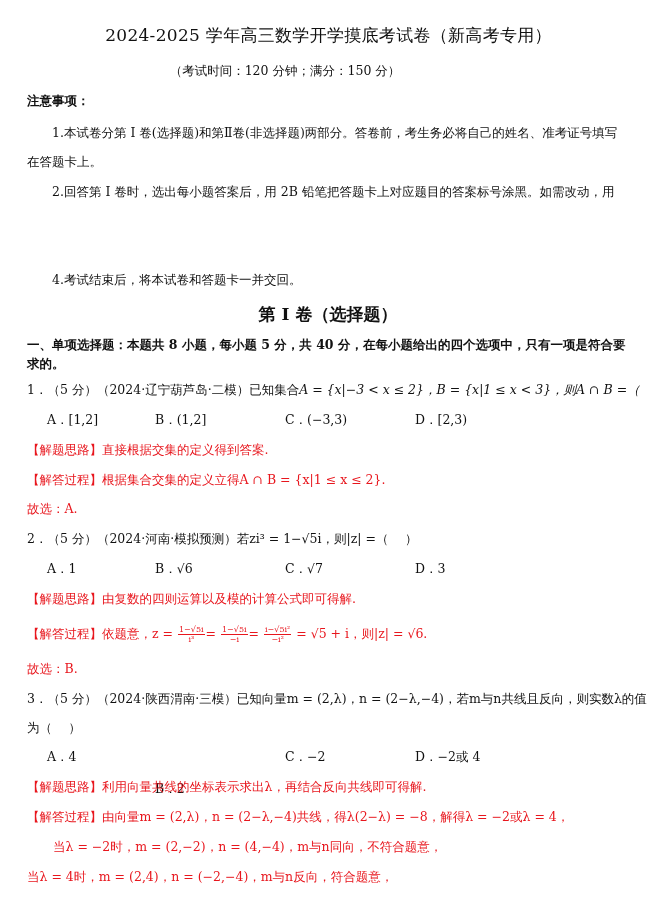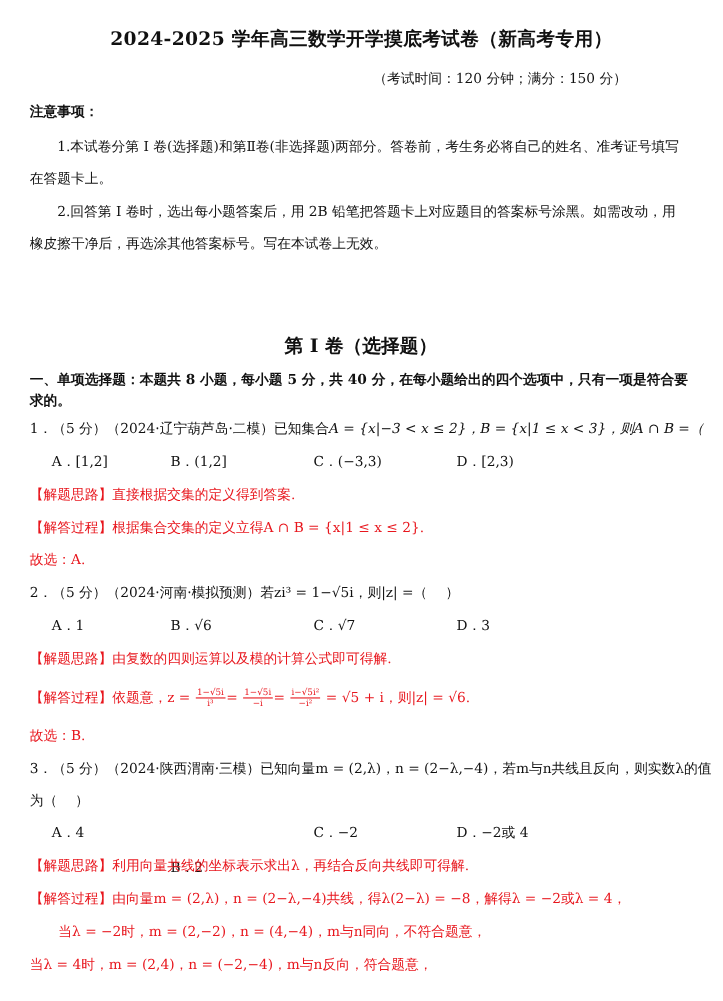--- a/index.html
+++ b/index.html
@@ -7,23 +7,23 @@
       width: 657px; height: 910px; overflow: hidden; position: relative;
       font-family: "DejaVu Serif", "Liberation Serif", serif;
       color: #111111;
       font-size: 12.5px;
     }
     .page { position: absolute; left: 0; top: 0; width: 657px; height: 910px; }
     .line { position: absolute; left: 27px; white-space: nowrap; line-height: 18px; }
     .title {
       position: absolute; left: 0; width: 657px; top: 24px; text-align: center;
       font-family: "DejaVu Serif", "Liberation Serif", serif;
-      font-weight: bold; font-size: 17px; letter-spacing: 0.3px;
+      font-weight: normal; font-size: 17px; letter-spacing: 0.3px;
     }
-    .subtitle { position: absolute; left: 0; width: 570px; top: 63px; text-align: right; font-size: 12.5px; }
+    .subtitle { position: absolute; left: 0; width: 570px; top: 63px; text-align: center; font-size: 12.5px; }
     .bold { font-weight: bold; }
     .indent { left: 52px; }
     .section-title {
       position: absolute; left: 0; width: 656px; top: 303px; text-align: center;
       font-weight: bold; font-size: 17px;
     }
     .red { color: #e8161d; }
     .math { font-family: "DejaVu Serif", "Liberation Serif", serif; font-style: italic; }
     .opt { position: absolute; white-space: nowrap; line-height: 18px; }
     .frac {
@@ -38,21 +38,21 @@
 
 <div class="page">
 
   <div class="title">2024-2025 学年高三数学开学摸底考试卷（新高考专用）</div>
   <div class="subtitle">（考试时间：120 分钟；满分：150 分）</div>
 
   <div class="line bold" style="top:92px;">注意事项：</div>
   <div class="line indent" style="top:124px;">1.本试卷分第 I 卷(选择题)和第Ⅱ卷(非选择题)两部分。答卷前，考生务必将自己的姓名、准考证号填写</div>
   <div class="line" style="top:153px;">在答题卡上。</div>
   <div class="line indent" style="top:183px;">2.回答第 I 卷时，选出每小题答案后，用 2B 铅笔把答题卡上对应题目的答案标号涂黑。如需改动，用</div>
-  <div class="line" style="top:212px;">橡皮擦干净后，再选涂其他答案标号。写在本试卷上无效。</div>
+  <div class="line indent" style="top:271px;">4.考试结束后，将本试卷和答题卡一并交回。</div>
 
   <div class="section-title">第 I 卷（选择题）</div>
 
   <div class="line bold" style="top:336px;">一、单项选择题：本题共 8 小题，每小题 5 分，共 40 分，在每小题给出的四个选项中，只有一项是符合要</div>
   <div class="line bold" style="top:355px;">求的。</div>
 
   <div class="line" style="top:381px;">
     <span>1．（5 分）（2024·辽宁葫芦岛·二模）已知集合</span><span class="math">A = {x|−3 &lt; x ≤ 2}，B = {x|1 ≤ x &lt; 3}，则A ∩ B =（　 ）</span>
   </div>
   <div class="opt" style="top:411px; left:47px;">A．[1,2]</div>

